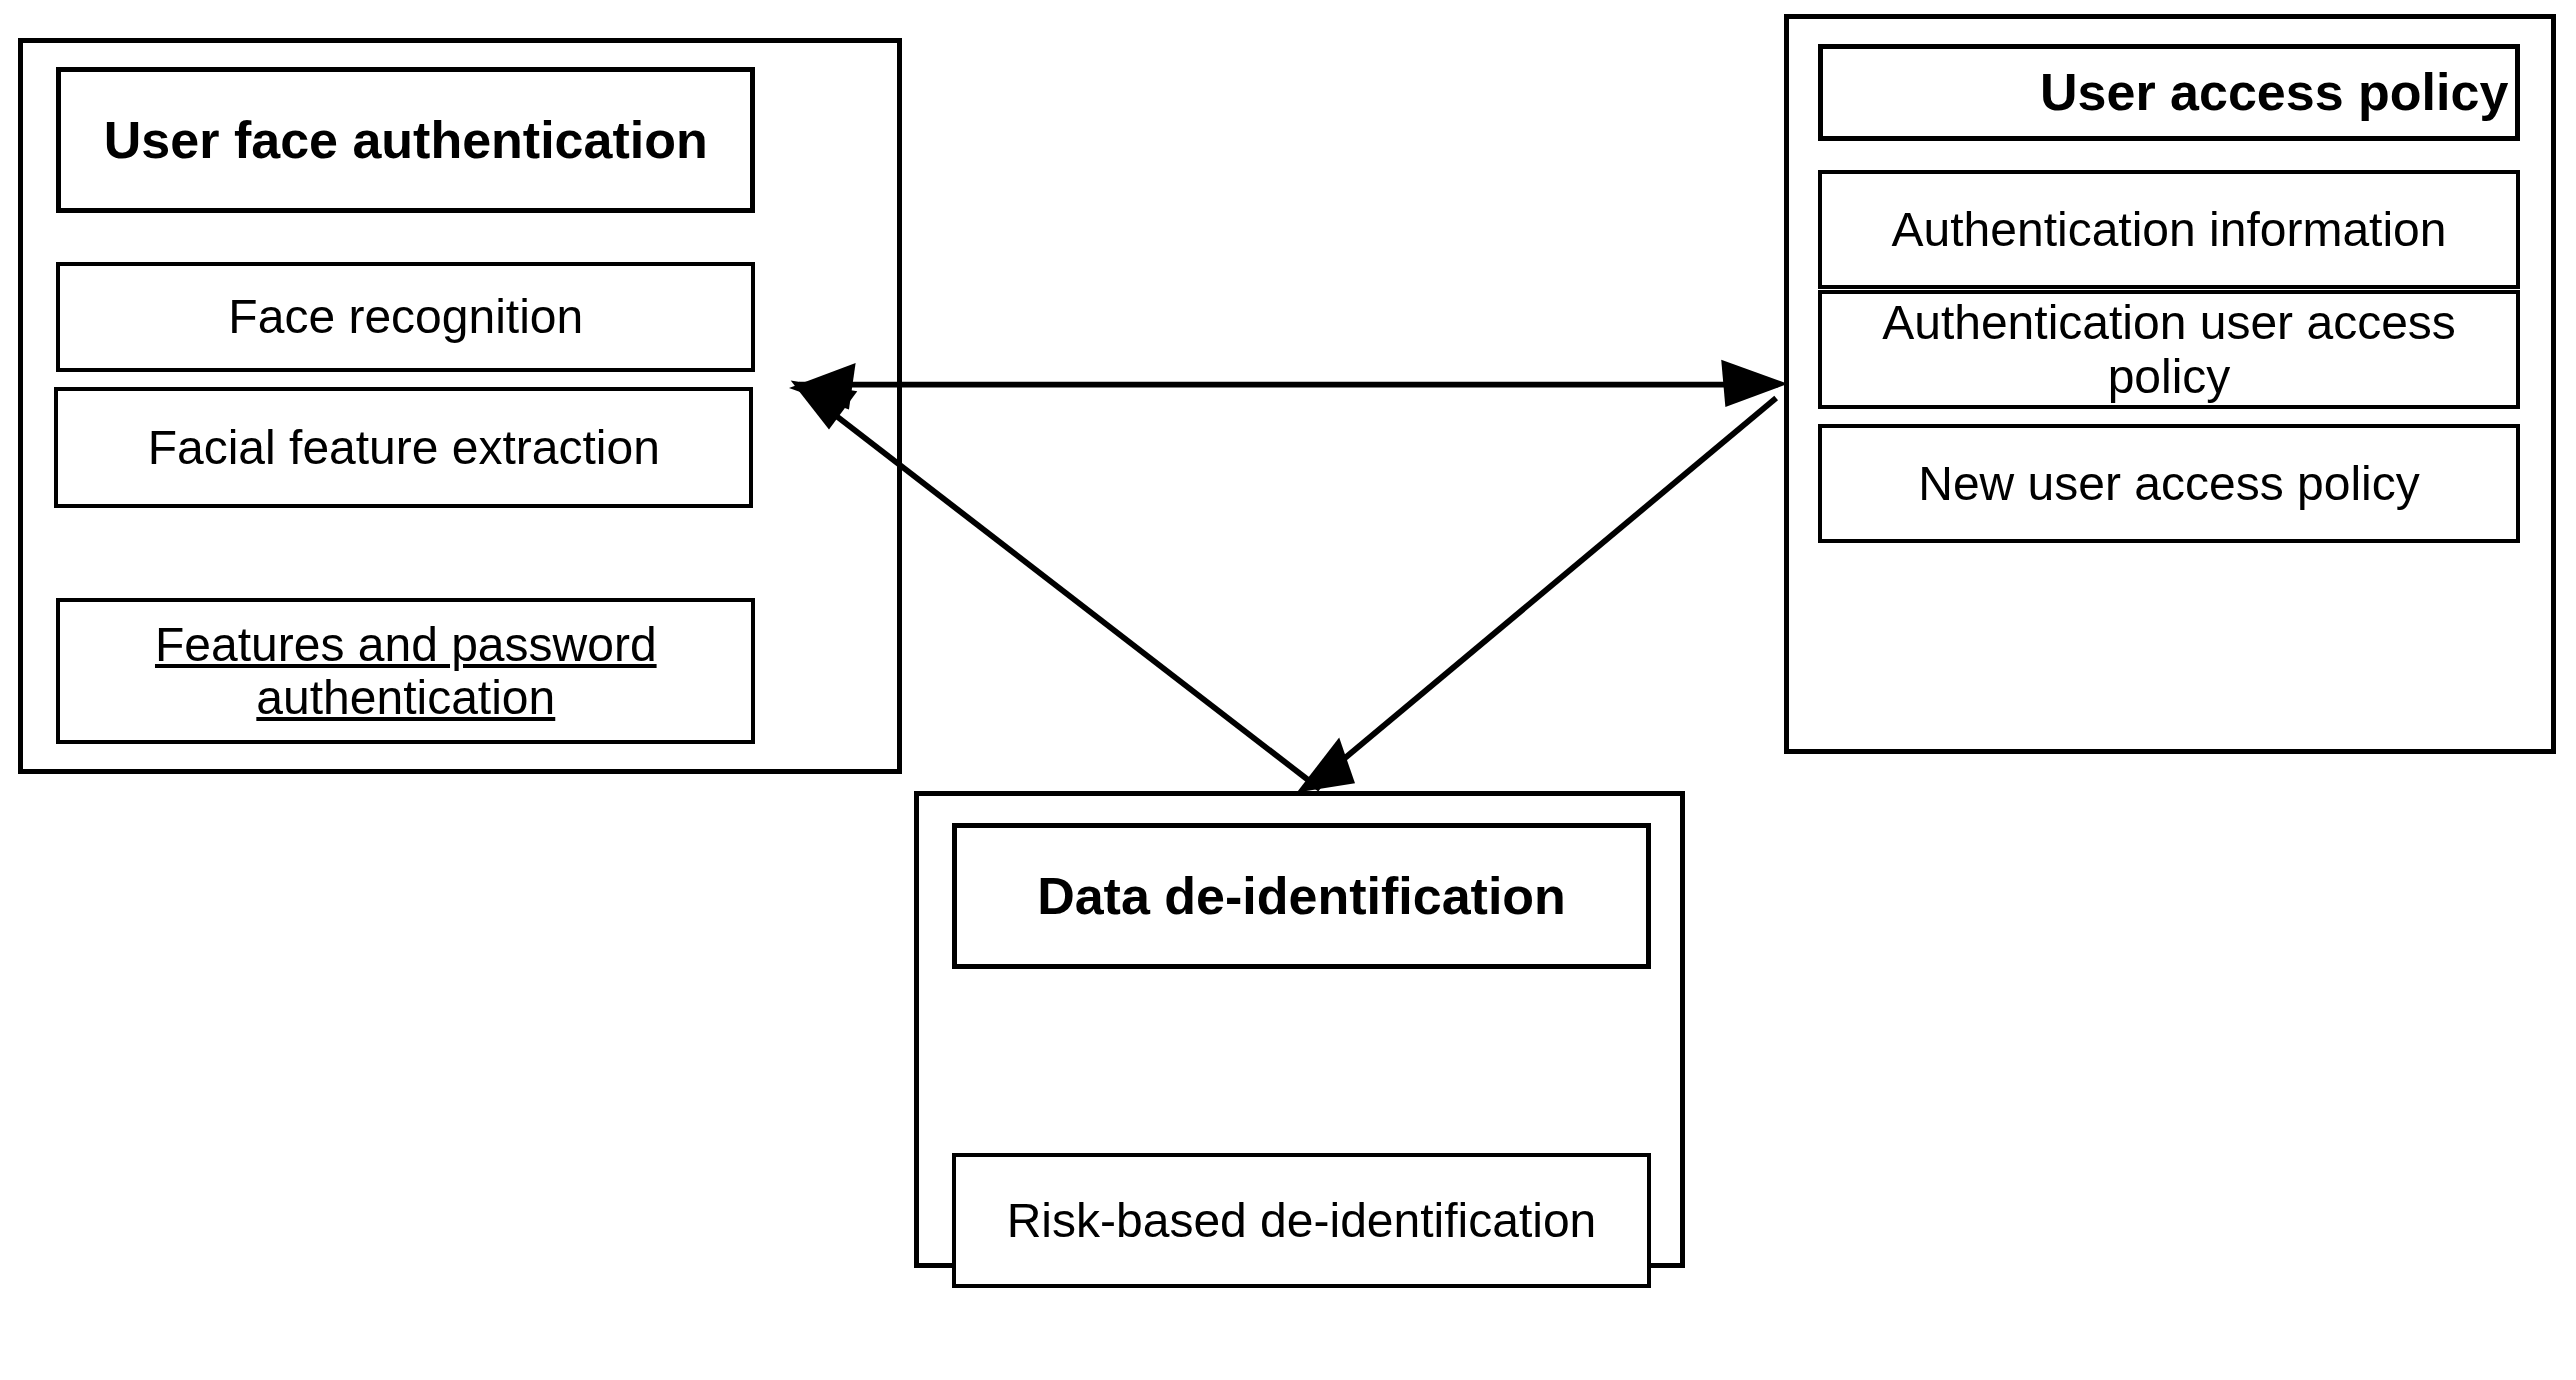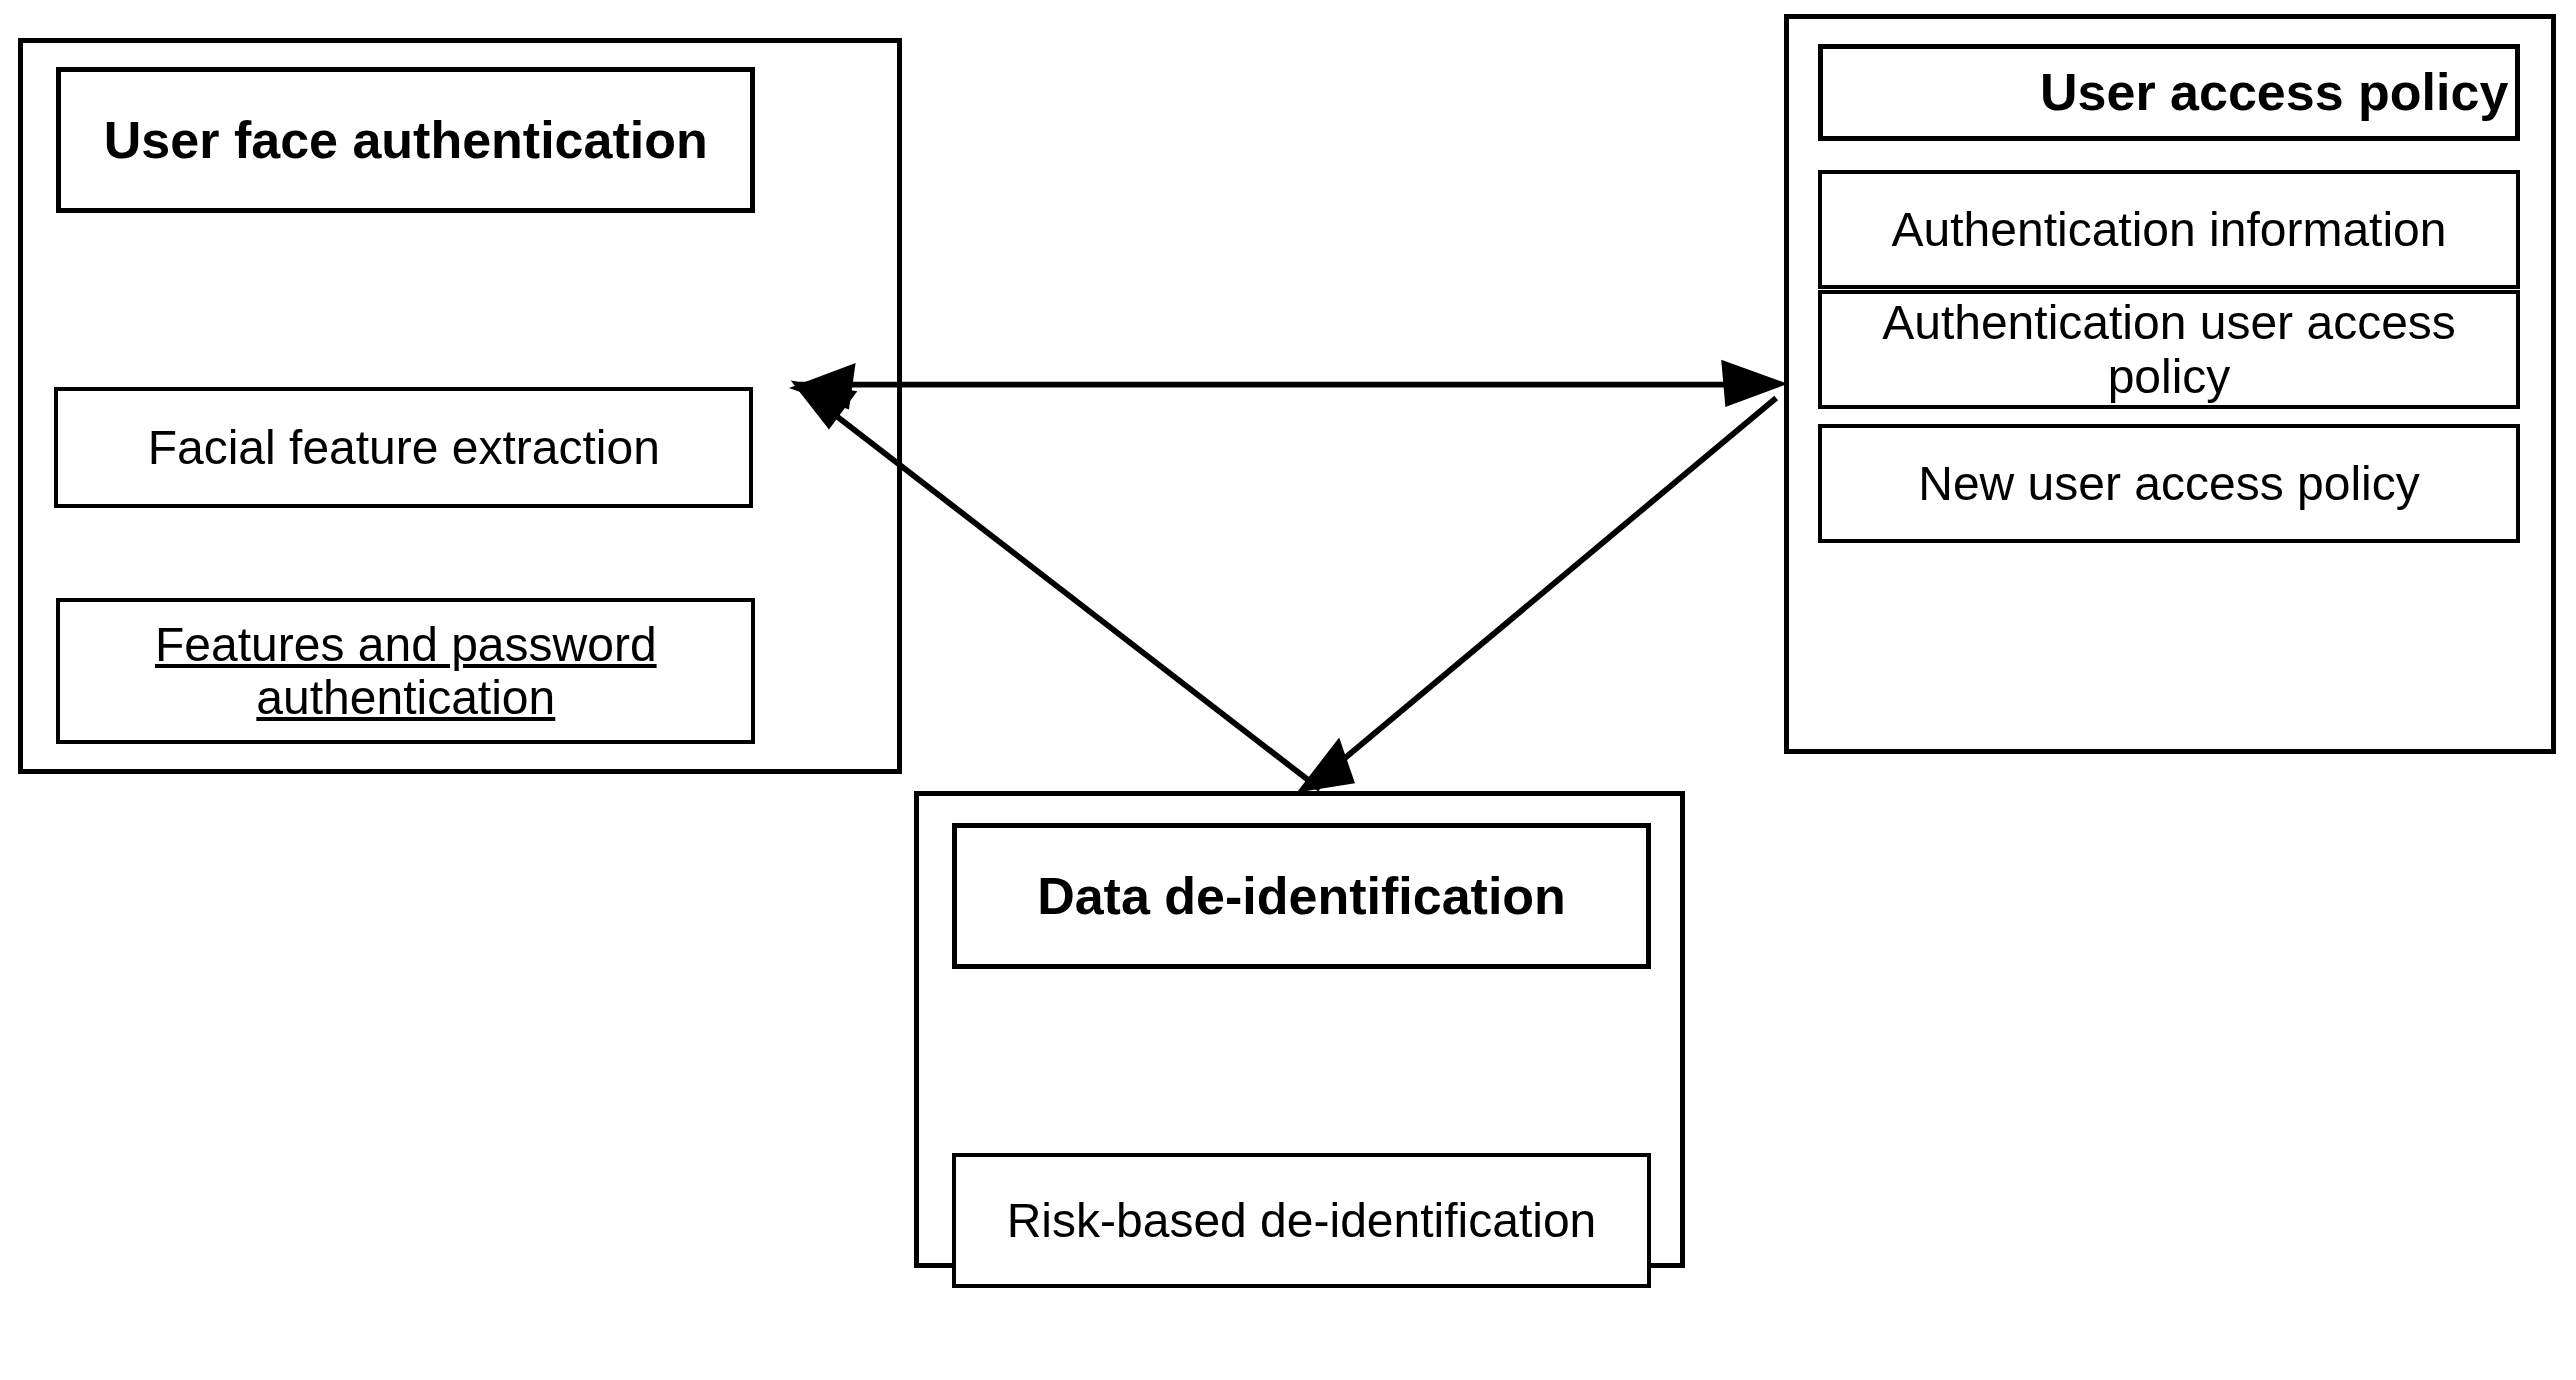--- a/index.html
+++ b/index.html
@@ -65,20 +65,23 @@
 <body>
 
 <div id="canvas">
 
   <div class="group-box" style="left:18.3px; top:18.3px; width:884px; height:736px;margin-top:20px;">
 
     <div class="cell header" style="left:33px; top:24px; width:699px; height:146px;">
       <span>User face authentication</span>
     </div>
 
+    <div class="cell sub" style="left:33px; top:219px; width:699px; height:110px;">
+      <span>Face recognition</span>
+    </div>
 
     <div class="cell sub" style="left:31px; top:344px; width:699px; height:121px;">
       <span>Facial feature extraction</span>
     </div>
 
     <div class="cell sub" style="left:33px; top:555px; width:699px; height:146px;text-decoration:underline;">
       <span>Features and password authentication</span>
     </div>
   </div>
 

